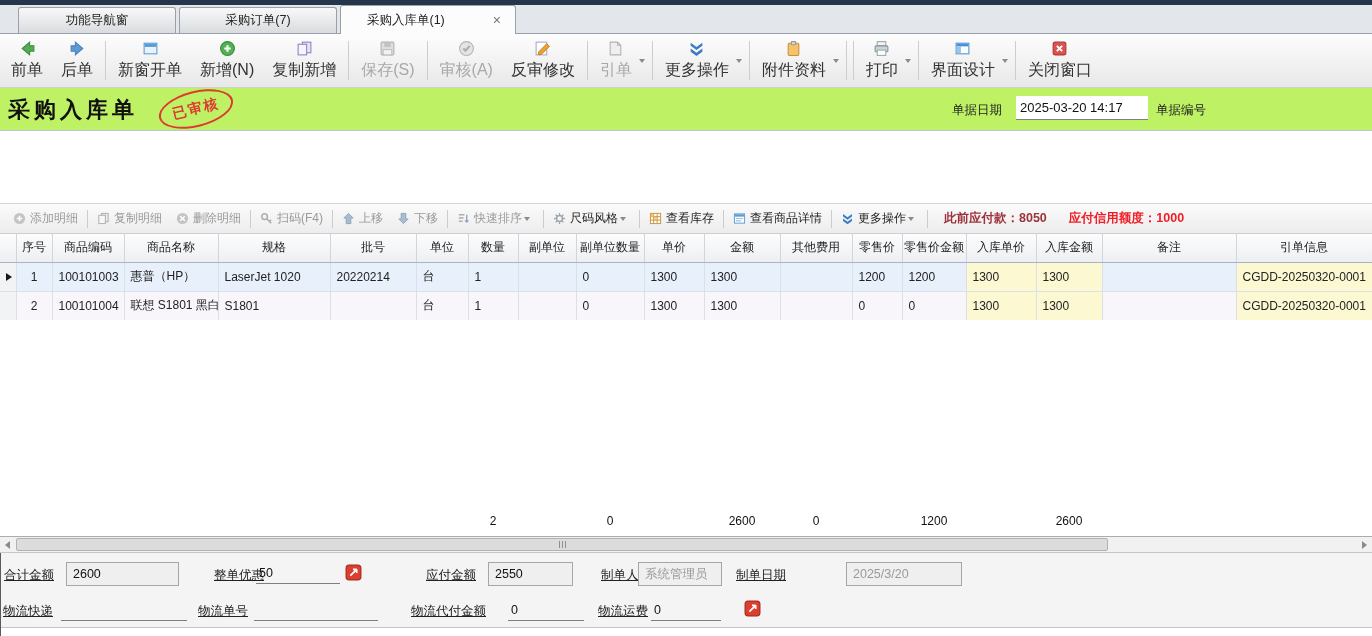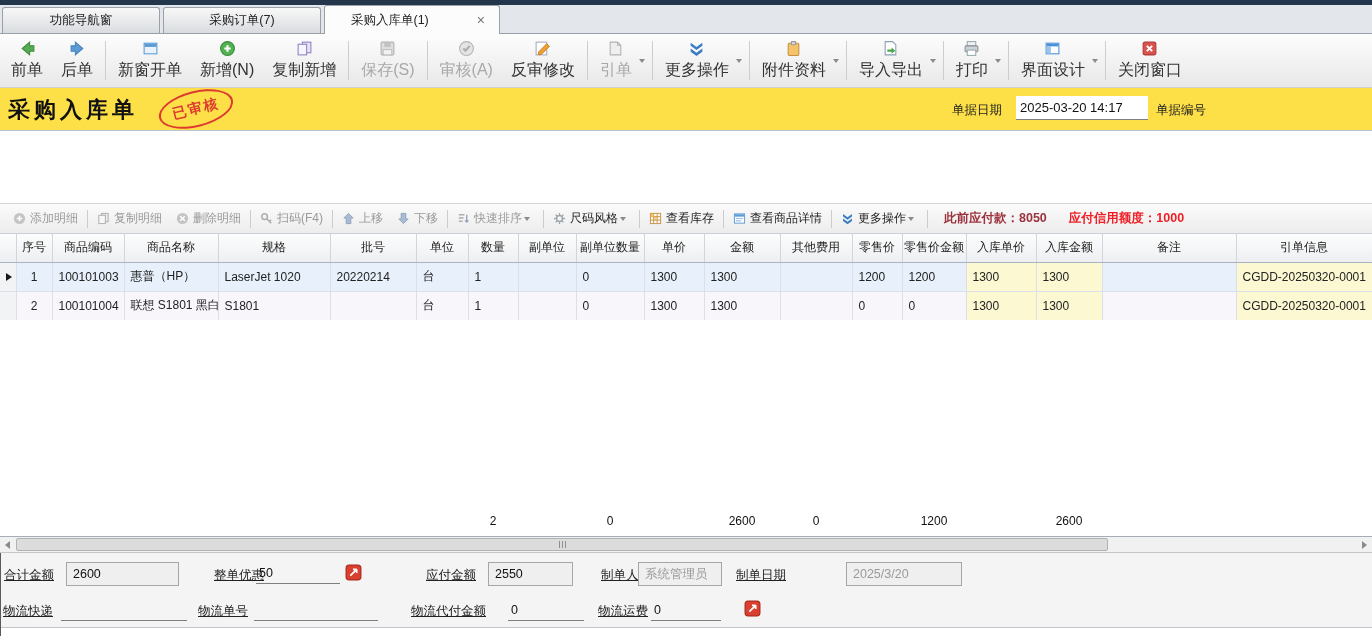--- a/index.html
+++ b/index.html
@@ -4,21 +4,21 @@
 <style>
   * { margin:0; padding:0; box-sizing:border-box; }
   html,body { background:#fff; }
   body { font-family:"Liberation Sans","DejaVu Sans",sans-serif; }
   #app { position:relative; width:1372px; height:636px; background:#fff; overflow:hidden;
          font-size:12px; color:#222; }
 
   
   .topline { position:absolute; top:0; left:0; width:100%; height:5px; background:#24364c; }
   .tabbar  { position:absolute; top:5px; left:0; width:100%; height:29px; background:#e3e6eb;
-             border-bottom:1px solid #98a0ac; display:flex; align-items:flex-end; padding-left:2px; }
+             border-bottom:1px solid #98a0ac; display:flex; align-items:flex-end; padding-left:18px; }
   .tab { width:158px; height:26px; margin-right:3px; display:flex; align-items:center; justify-content:center;
          background:linear-gradient(#f8f8f8,#d9dcdf); border:1px solid #9aa0a8; border-bottom:none;
          border-radius:3px 3px 0 0; font-size:12.5px; color:#222; white-space:nowrap; }
   .tab.active { width:176px; height:29px; background:#fcfcfc; margin-bottom:-1px; z-index:2;
                 justify-content:space-between; padding:0 12px 0 26px; }
   .tab-close { color:#777; font-size:14px; line-height:1; padding:0 2px; }
 
   
   .toolbar { position:absolute; top:34px; left:0; width:100%; height:54px;
              background:linear-gradient(#fdfdfd,#e8e8e8); border-bottom:1px solid #cfcfcf;
@@ -27,21 +27,21 @@
   .tbtn { display:flex; flex-direction:column; align-items:center; justify-content:center; gap:3px;
           padding:2px 9px; min-width:44px; height:100%; color:#333; cursor:default; }
   .tbtn .lbl { font-size:16px; white-space:nowrap; }
   .tbtn.disabled { color:#a8a8a8; }
   .tsep { width:1px; background:#cdcdcd; margin:5px 3px; }
   .darrow { width:0; height:0; border-left:3.5px solid transparent; border-right:3.5px solid transparent;
             border-top:4px solid #8a8a8a; margin:0 4px 0 -2px; }
   .icon16 { width:17px; height:17px; display:block; }
 
   
-  .titlebar { position:absolute; top:88px; left:0; width:100%; height:43px; background:#fde047;
+  .titlebar { position:absolute; top:88px; left:0; width:100%; height:43px; background:#bef264;
               border-bottom:1px solid #b9c6d2; }
   .doc-title { position:absolute; left:8px; top:7px; font-size:22px; font-weight:bold; color:#111;
                letter-spacing:4px; font-family:"Liberation Serif","DejaVu Serif",serif; }
   .stamp { position:absolute; left:158px; top:3px; width:76px; height:36px; border:2px solid #dd3b32;
            border-radius:50%; transform:rotate(-14deg); display:flex; align-items:center; justify-content:center;
            color:#dd3b32; font-weight:bold; font-size:14px; letter-spacing:2px; }
   .tb-lbl { position:absolute; top:14px; font-size:12.5px; color:#222; }
   .tb-underline { position:absolute; top:8px; height:24px; border:none; border-bottom:1px solid #808080;
                   background:#fff; font-size:13px; color:#111; padding:0 4px; }
   .tb-box { position:absolute; top:8px; height:24px; background:#eef0f2; border:1px solid #a8adb5;
@@ -215,30 +215,20 @@
       <div class="tbtn">
         <svg class="icon16" viewBox="0 0 16 16">
             <rect x="3" y="3" width="10" height="11.5" rx="1" fill="#f5c46a" stroke="#c89040"></rect>
             <rect x="6" y="1.5" width="4" height="3" rx="0.5" fill="#dcdcdc" stroke="#999"></rect>
           </svg>
         <span class="lbl">附件资料</span>
       </div>
       <span class="darrow"></span>
     </div>
     <div class="tsep"></div>
-    <div class="tgroup">
-      <div class="tbtn">
-        <svg class="icon16" viewBox="0 0 16 16">
-            <path d="M3 1.5 H10 L13 4.5 V14 H3 Z" fill="#fff" stroke="#8aa0b4"></path>
-            <path d="M5 9 H9 V7 L12.5 10 L9 13 V11 H5 Z" fill="#4aa64a"></path>
-          </svg>
-        <span class="lbl">导入导出</span>
-      </div>
-      <span class="darrow"></span>
-    </div>
     <div class="tsep"></div>
     <div class="tgroup">
       <div class="tbtn">
         <svg class="icon16" viewBox="0 0 16 16">
             <rect x="4" y="1.5" width="8" height="4" fill="#f2f2f2" stroke="#9aa"></rect>
             <rect x="2" y="5.5" width="12" height="5.5" rx="1" fill="#ccd2d9" stroke="#8a9099"></rect>
             <rect x="4" y="9.5" width="8" height="5" fill="#fff" stroke="#9aa"></rect>
           </svg>
         <span class="lbl">打印</span>
       </div>

